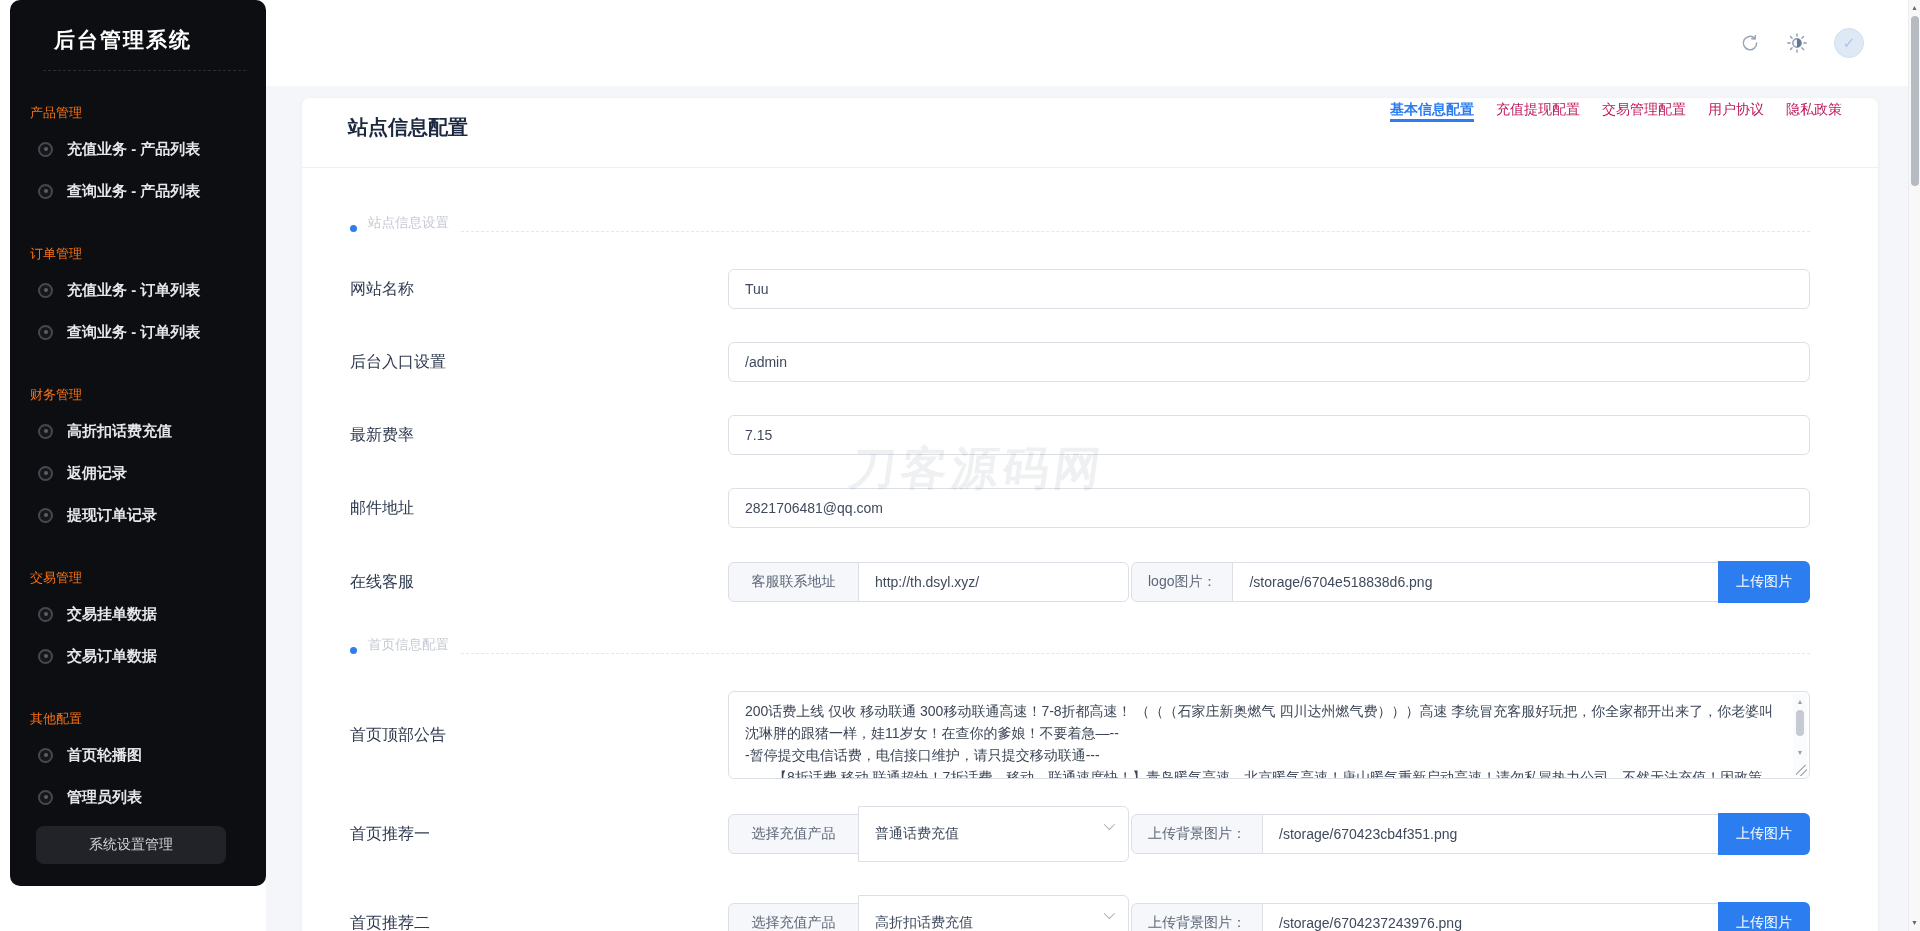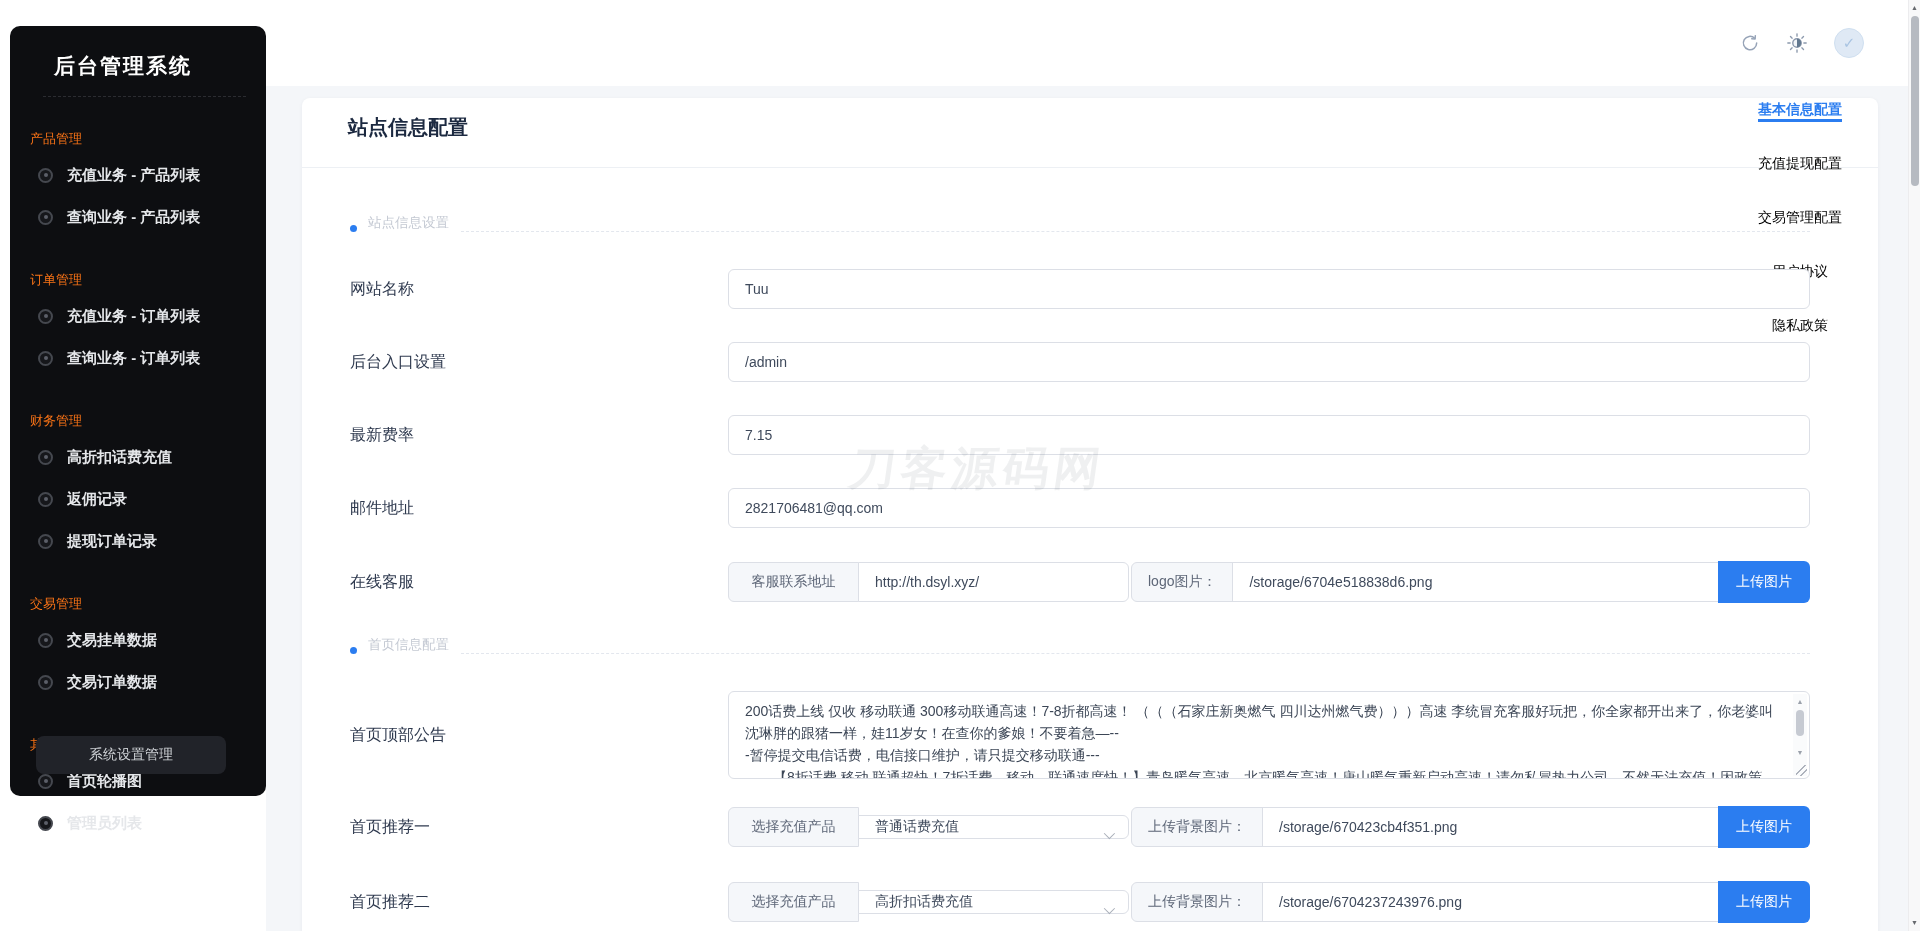--- a/index.html
+++ b/index.html
@@ -1,20 +1,20 @@
 <!DOCTYPE html>
 <html><head>
 <meta charset="utf-8">
 <style>
   * { margin:0; padding:0; box-sizing:border-box; }
   html,body { width:1920px; height:931px; overflow:hidden; background:#ffffff;
     font-family:"Liberation Sans","DejaVu Sans",sans-serif; }
 
   
-  .sidebar { position:absolute; left:10px; top:26px; width:256px; height:770px;
+  .sidebar { position:absolute; left:10px; top:0; width:256px; height:886px;
     background:#0d0e11; border-radius:10px; color:#e5e7ea; }
   .sb-title { padding:26px 10px 0 44px; font-size:21px; font-weight:700; color:#ffffff; letter-spacing:2px; }
   .sb-divider { margin:16px 20px 0 33px; border-top:1px dashed #2b2c31; }
   .sb-group-label { margin:33px 0 6px 20px; font-size:13px; color:#f97316; }
   .sb-item { display:flex; align-items:center; height:42px; padding-left:28px; cursor:pointer; }
   .mi { position:relative; width:15px; height:15px; border-radius:50%;
     border:2px solid #45484f; background:#16171b; margin-right:14px; flex:none; }
   .mi::after { content:""; position:absolute; left:50%; top:50%; width:4px; height:4px;
     margin:-2px 0 0 -2px; border-radius:50%; background:#5c5f68; }
   .sb-item span.lbl { font-size:15px; font-weight:600; color:#e5e7ea; }
@@ -37,22 +37,22 @@
 
   
   .content { position:absolute; left:266px; right:12px; top:86px; bottom:0; background:#f4f6f9; }
   .watermark { position:absolute; left:584px; top:352px; z-index:5; pointer-events:none;
     font-size:46px; font-weight:700; letter-spacing:5px; color:rgba(30,36,58,0.07); transform:skewX(-8deg); }
   .card { position:absolute; left:36px; right:30px; top:12px; height:calc(100% + 40px);
     background:#ffffff; border-radius:8px; box-shadow:0 1px 4px rgba(20,30,60,0.05); overflow:hidden; z-index:1; }
   .card-head { display:flex; align-items:stretch; justify-content:space-between;
     height:70px; padding:0 36px 11px 46px; border-bottom:1px solid #edf0f4; }
   .card-title { align-self:center; font-size:20px; font-weight:700; color:#1c2940; }
-  .tabs { display:flex; gap:30px; align-items:center;flex-direction:column; }
-  .tab { display:flex; align-items:center; font-size:14px; color:#000000; cursor:pointer;
+  .tabs { display:flex; gap:22px; align-items:flex-start; }
+  .tab { display:flex; align-items:center; font-size:14px; color:#be185d; cursor:pointer;
     border-bottom:3px solid transparent; padding-top:3px; }
   .tab.active { color:#2b7df0; border-bottom-color:#2b7df0; font-weight:600; }
 
   .card-body { padding:46px 68px 40px 48px; }
   .sec { display:flex; align-items:flex-end; height:18px; margin-bottom:37px; }
   .sec .dot { width:7px; height:7px; border-radius:50%; background:#2b7df0; flex:none; }
   .sec .sec-label { margin-left:11px; font-size:13.5px; color:#c4c9d3; white-space:nowrap; }
   .sec .dash { flex:1; border-top:1px dashed #e3e7ee; margin-left:12px; }
 
   .frow { display:flex; align-items:center; margin-bottom:33px; min-height:40px; }
@@ -65,21 +65,21 @@
   .grp { display:flex; align-items:center; }
   .g1 { width:401px; flex:none; margin-right:2px; }
   .g2 { flex:1; }
   .addon { height:40px; display:flex; align-items:center; padding:2px 16px; background:#f5f7fa;
     border:1px solid #dcdfe6; border-radius:6px 0 0 6px; font-size:14px; color:#5d6677; white-space:nowrap; flex:none; }
   .addon.w-fixed { width:131px; justify-content:center; padding:0 8px; }
   .addon.mid { border-radius:6px 0 0 6px; }
   .seg-input { flex:1; height:40px; border:1px solid #dcdfe6; margin-left:-1px; padding:0 16px;
     font-size:14px; color:#3f4a5c; background:#fff; outline:none; min-width:0; font-family:inherit; }
   .seg-input.end { border-radius:0 6px 6px 0; }
-  .select { flex:1; height:24px; border:1px solid #dcdfe6; margin-left:-1px; border-radius:0 6px 6px 0;
+  .select { flex:1; height:56px; border:1px solid #dcdfe6; margin-left:-1px; border-radius:0 6px 6px 0;
     background:#fff; display:flex; align-items:center; padding:0 34px 0 16px; position:relative;
     font-size:14px; color:#3f4a5c; cursor:pointer; min-width:0; }
   .chevron { position:absolute; right:16px; top:15px; width:8px; height:8px;
     border-right:1.6px solid #a8aeb8; border-bottom:1.6px solid #a8aeb8; transform:rotate(45deg) translateY(-2px); }
   .btn-upload { width:92px; height:42px; flex:none; margin-left:-2px; border:none; cursor:pointer;
     background:#2b7df0; color:#ffffff; font-size:14px; border-radius:0 6px 6px 0; font-family:inherit; }
 
   
   .ta-wrap { position:relative; width:100%; height:88px; border:1px solid #dcdfe6; border-radius:6px;
     background:#fff; overflow:hidden; }

